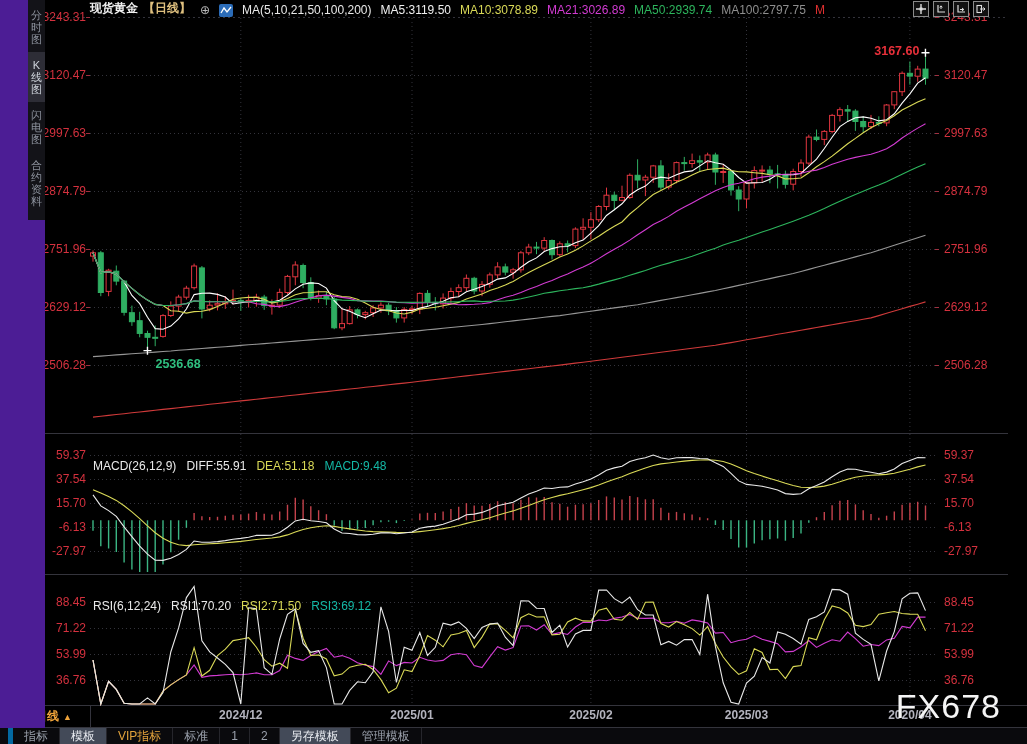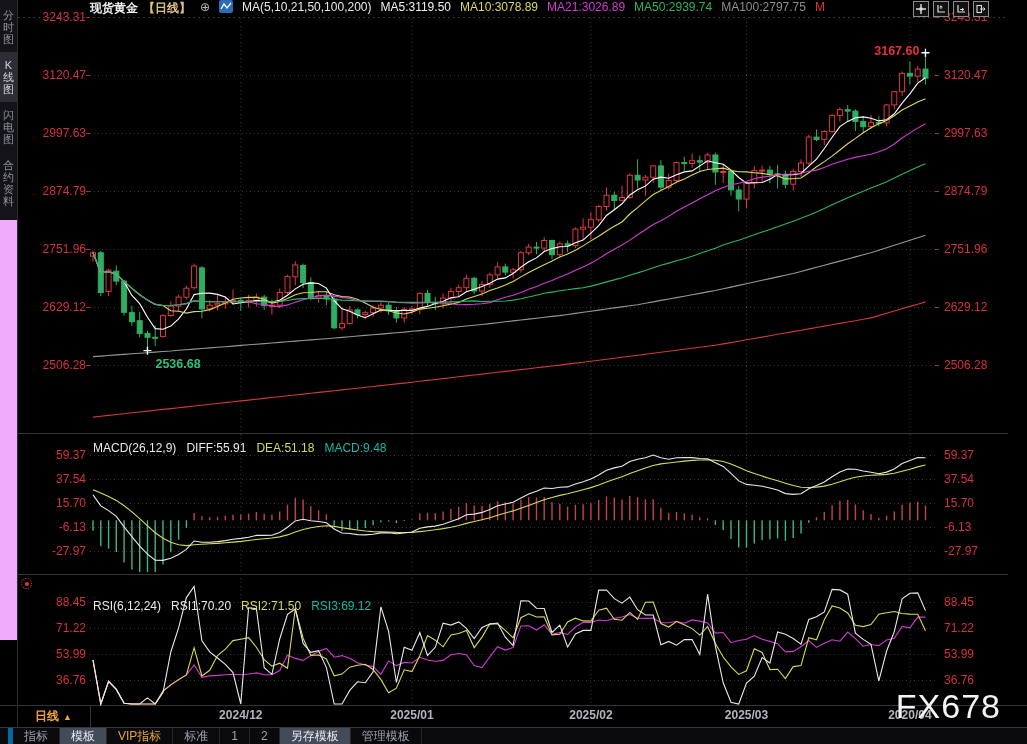--- a/index.html
+++ b/index.html
@@ -1,39 +1,39 @@
 <!DOCTYPE html>
 <html><head>
 <meta charset="utf-8">
 <style>
   html,body{margin:0;padding:0;background:#000;}
   #app{position:relative;width:1027px;height:744px;background:#000;overflow:hidden;
        font-family:"Liberation Sans","DejaVu Sans",sans-serif;-webkit-font-smoothing:antialiased;}
   #chart{position:absolute;left:0;top:0;z-index:1;}
   
   #topbar{position:absolute;left:17px;top:0;right:16px;height:17px;z-index:5;display:flex;
-          align-items:flex-start;gap:9px;padding-left:73px;font-size:12px;white-space:nowrap;}
+          align-items:flex-end;gap:9px;padding-left:73px;font-size:12px;white-space:nowrap;}
   #topbar .title{color:#f0f0f0;font-weight:bold;}
   #topbar .period{color:#dfc07f;font-weight:bold;}
   #topbar .plus{color:#b8b8b8;font-size:12px;}
   #topbar .ind-icon{display:inline-block;width:14px;height:13px;background:#2b6cb8;border-radius:2px;}
   #topbar .ma-label{color:#e8e8e8;}
   #topbar .ma-val{font-weight:normal;}
   #topbar-icons{position:absolute;right:38px;top:1px;display:flex;gap:4px;z-index:6;}
   .tb-icon{width:14px;height:14px;border:1px solid #8a8a8a;background:#111;display:flex;
            align-items:center;justify-content:center;}
   
-  #sidebar{position:absolute;left:0;top:0;width:17px;height:640px;z-index:5;background:#f0abfc;}
+  #sidebar{position:absolute;left:0;top:0;width:17px;height:744px;z-index:5;background:#4c1d95;padding-left:28px;}
   #sidebar .items{background:#131318;padding:2px 0 6px 0;}
   .side-item{width:17px;padding:7px 0;text-align:center;font-size:11px;line-height:12px;
              color:#8e939e;word-break:break-all;cursor:pointer;}
   .side-item.sel{background:#2d2d36;color:#ced3db;}
   
   .pane-header{position:absolute;left:93px;z-index:4;font-size:12px;display:flex;gap:10px;white-space:nowrap;}
-  #macd-header{top:441px;}
+  #macd-header{top:459px;}
   #rsi-header{top:579px;margin-top:20px;}
   .ph-white{color:#e9e9e9;}
   .ph-yellow{color:#d9d957;}
   .ph-magenta{color:#14b8a6;}
   #rsi-gear{position:absolute;left:21px;top:578px;width:9px;height:9px;z-index:4;
             border:1px dotted #d43a3a;border-radius:50%;}
   #rsi-gear:after{content:"";position:absolute;left:2.5px;top:2.5px;width:4px;height:4px;
             border-radius:50%;background:#d43a3a;}
   
   #xaxis{position:absolute;left:0;top:706px;width:874px;height:21px;z-index:4;text-align:center;}

